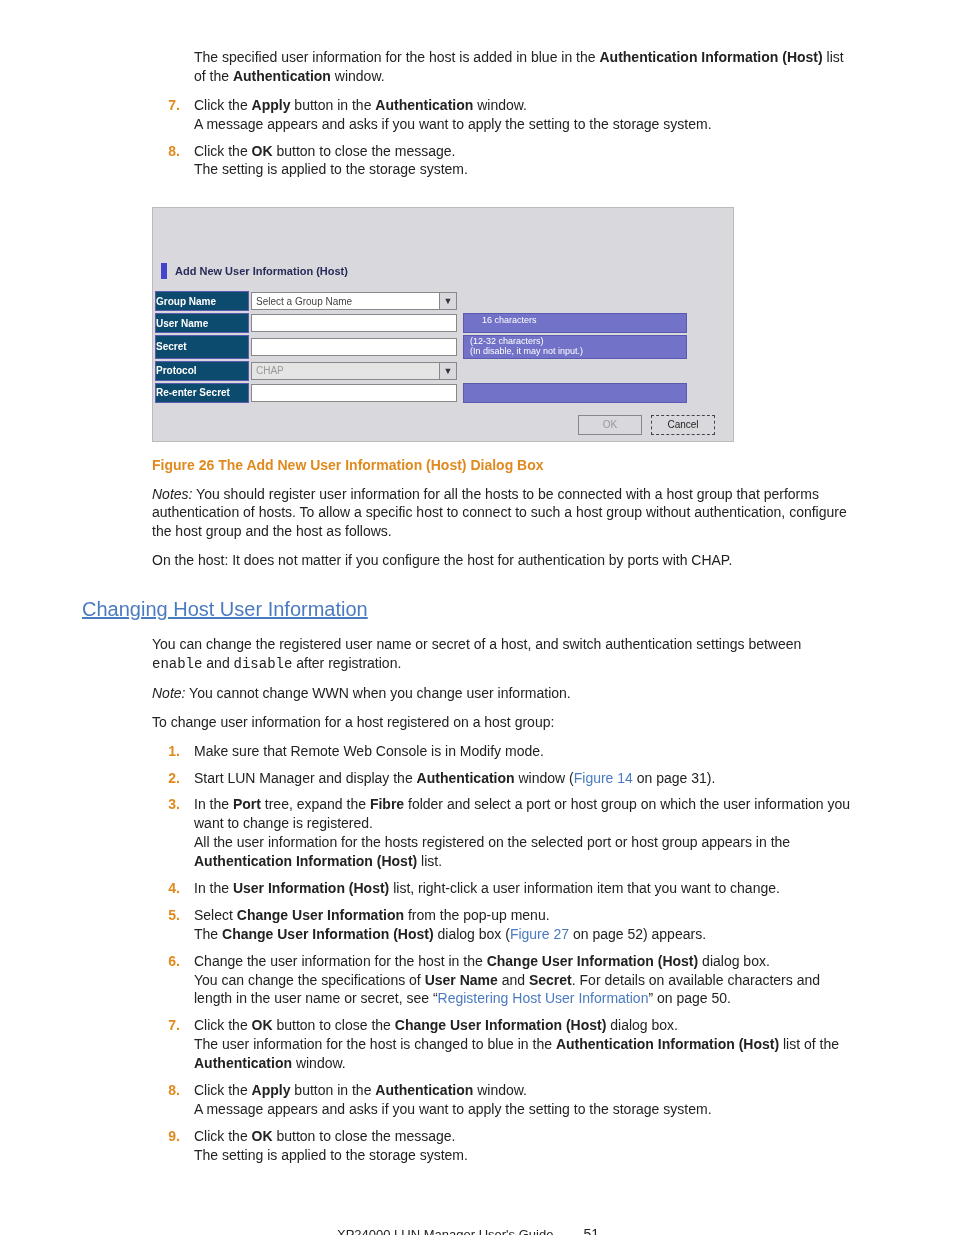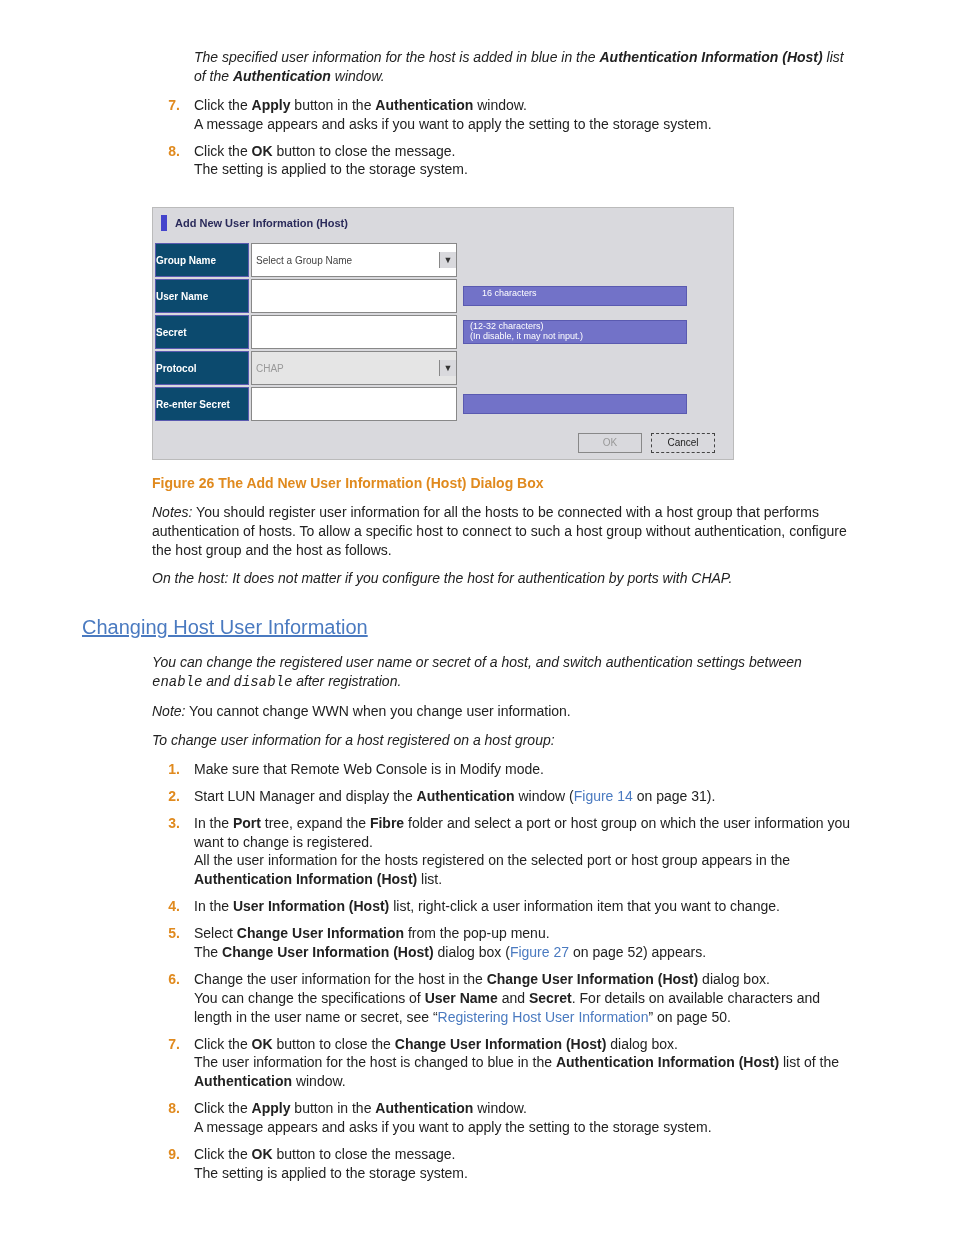--- a/index.html
+++ b/index.html
@@ -13,60 +13,61 @@
     line-height: 1.35;
   }
   .num-list { margin: 6px 0 14px 0; }
   .num-item { display: flex; margin: 4px 0 8px 68px; }
   .num { color: #e08a1e; font-weight: bold; width: 30px; flex-shrink: 0; text-align: right; margin-right: 14px; }
   .num-body { flex: 1; }
   b { font-weight: bold; }
   .figure-caption { color: #e08a1e; font-weight: bold; margin: 14px 0 10px 70px; }
   .notes { margin: 8px 0 8px 70px; }
   .notes-label { font-style: italic; font-weight: normal; }
-  .para { margin: 10px 0 10px 70px; font-style: italic; }
+  .para { margin: 10px 0 10px 70px; }
   h2.section { color: #4a7ac0; font-weight: normal; font-size: 20px; margin: 26px 0 12px 0; text-decoration: underline; }
   code.mono { font-family: "Courier New", monospace; }
   .link { color: #4a7ac0; }
   .footer { display: flex; justify-content: center; align-items: baseline; margin-top: 60px; gap: 30px; font-size: 13px; }
   .footer .pagenum { font-size: 14px; }
 
   
   .dialog {
     margin: 28px 0 12px 70px;
     width: 580px;
     border: 1px solid #bbb;
     background: #d9d9dd;
     font-size: 11px;
   }
   .dialog-title {
     display: flex;
     align-items: center;
     padding: 7px 8px 10px 8px;
     font-weight: bold;
     color: #2a2a5a;
+    margin-top: 48px;
   }
   .dialog-title .bar {
     width: 6px; height: 16px; background: #4444cc; margin-right: 8px;
   }
   .dialog table { border-collapse: separate; border-spacing: 2px; width: 100%; }
   .dialog td { padding: 0; }
   .dlg-label {
     background: #0c4a6e;
     color: #fff;
     font-weight: bold;
     font-size: 10px;
     padding: 4px 6px;
     width: 92px;
     border: 1px solid #5a5ab0;
   }
   .dlg-field {
     background: #fff;
     border: 1px solid #888;
-    height: 34px;
+    height: 18px;
     width: 206px;
     box-sizing: border-box;
     position: relative;
     gap: 27px;
   }
   .dlg-field.select { display:flex; align-items:center; justify-content:space-between; padding-left:4px; font-size:10px; color:#444; }
   .dlg-field.select.disabled { background:#e5e5e5; color:#999; }
   .dlg-field .arrow {
     width: 16px; height: 16px; border-left:1px solid #888; background:#d9d9dd;
     display:flex; align-items:center; justify-content:center; font-size:9px; color:#333;

